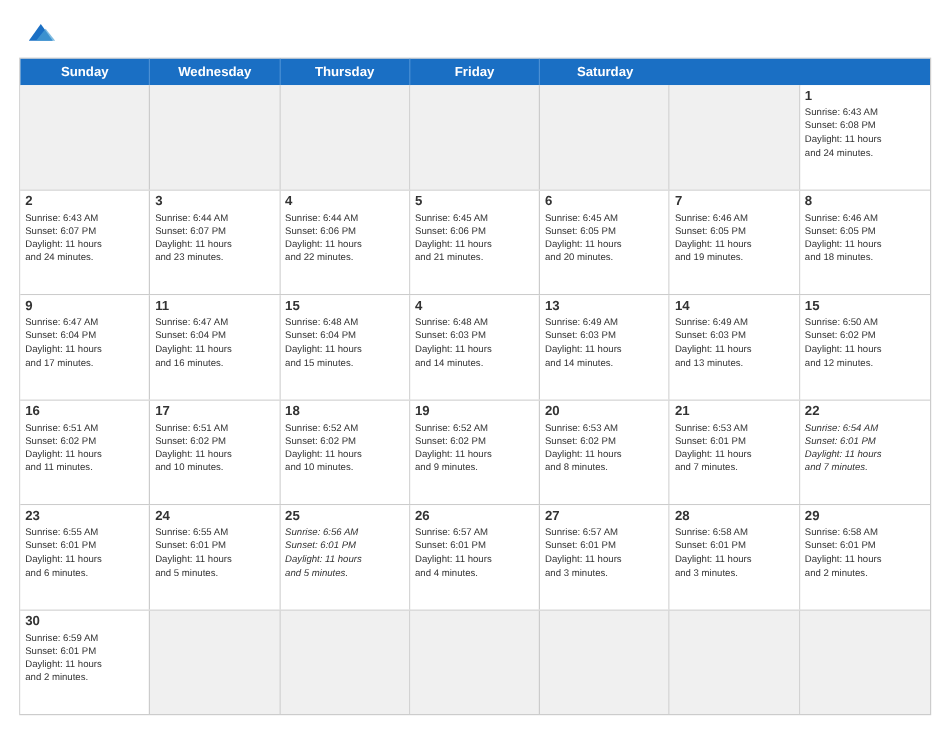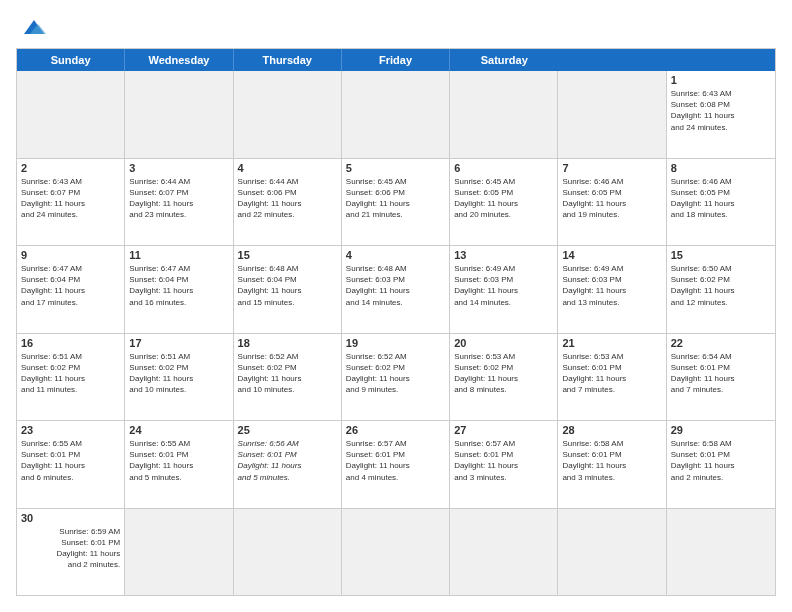--- a/index.html
+++ b/index.html
@@ -298,21 +298,21 @@
           </div>
           <div class="cal-cell">
             <div class="day-number">21</div>
             <div class="cell-info" style="white-space: pre-line;">Sunrise: 6:53 AM
 Sunset: 6:01 PM
 Daylight: 11 hours
 and 7 minutes.</div>
           </div>
           <div class="cal-cell">
             <div class="day-number">22</div>
-            <div class="cell-info" style="white-space: pre-line;">Sunrise: 6:54 AM
+            <div class="cell-info" style="white-space: pre-line; font-style: italic;">Sunrise: 6:54 AM
 Sunset: 6:01 PM
 Daylight: 11 hours
 and 7 minutes.</div>
           </div>
         </div>
         <div class="cal-row">
           <div class="cal-cell">
             <div class="day-number">23</div>
             <div class="cell-info" style="white-space: pre-line;">Sunrise: 6:55 AM
 Sunset: 6:01 PM
@@ -358,21 +358,21 @@
             <div class="day-number">29</div>
             <div class="cell-info" style="white-space: pre-line;">Sunrise: 6:58 AM
 Sunset: 6:01 PM
 Daylight: 11 hours
 and 2 minutes.</div>
           </div>
         </div>
         <div class="cal-row">
           <div class="cal-cell">
             <div class="day-number">30</div>
-            <div class="cell-info" style="white-space: pre-line; text-align: right;">Sunrise: 6:59 AM
+            <div class="cell-info" style="white-space: pre-line;">Sunrise: 6:59 AM
 Sunset: 6:01 PM
 Daylight: 11 hours
 and 2 minutes.</div>
           </div>
           <div class="cal-cell empty"></div>
           <div class="cal-cell empty"></div>
           <div class="cal-cell empty"></div>
           <div class="cal-cell empty"></div>
           <div class="cal-cell empty"></div>
           <div class="cal-cell empty"></div>

